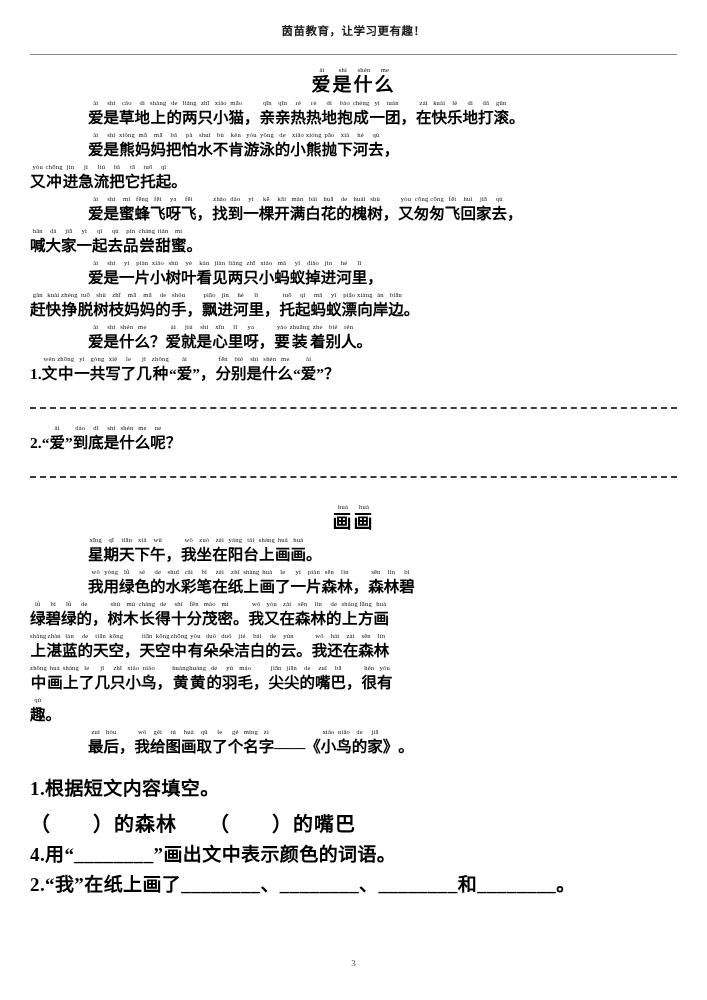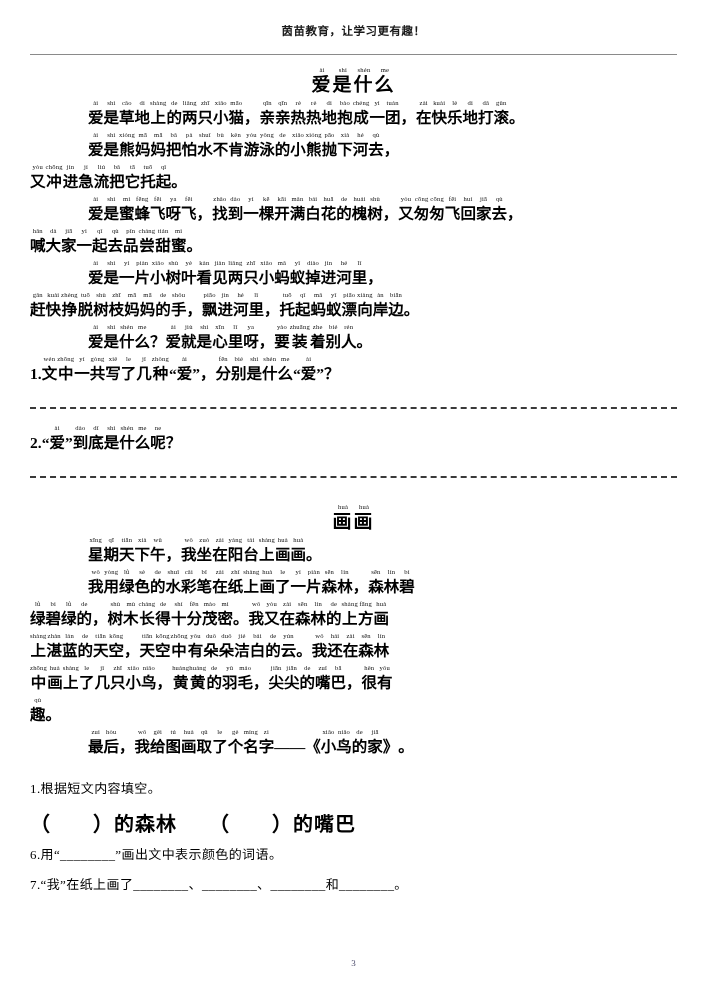--- a/index.html
+++ b/index.html
@@ -80,22 +80,22 @@
     font-weight:bold;
     white-space:pre;
     color:#000;
     font-family:"Liberation Serif","DejaVu Serif",serif;
   }
   .body-line{
     margin:1px 0 1px 0;
   }
   
   .q-line{
-    font-size:13px;
-    font-weight:normal;
+    font-size:19px;
+    font-weight:bold;
     line-height:24px;
     margin:6px 0 4px 0;
     letter-spacing:0.4px;
   }
   
   .answer-rule{
     border-top:2px dashed #3a3a3a;
     height:0;
     margin:22px 0 14px 0;
   }
@@ -1488,19 +1488,19 @@
             <span class="han">。</span>
           </span>
         </div>
       </div>
 
     <div class="spacer-md"></div>
 
     <div>
       <div class="q-line">1.根据短文内容填空。</div>
       <div class="paren-row">（　　）的森林　　（　　）的嘴巴</div>
-      <div class="q-line">6.用“________”画出文中表示颜色的词语。</div>
-      <div class="q-line">7.“我”在纸上画了________、________、________和________。</div>
+      <div class="q-line">4.用“________”画出文中表示颜色的词语。</div>
+      <div class="q-line">2.“我”在纸上画了________、________、________和________。</div>
     </div>
   </div>
 
   <div class="page-number">3</div>
 </div>
 
 </body></html>

